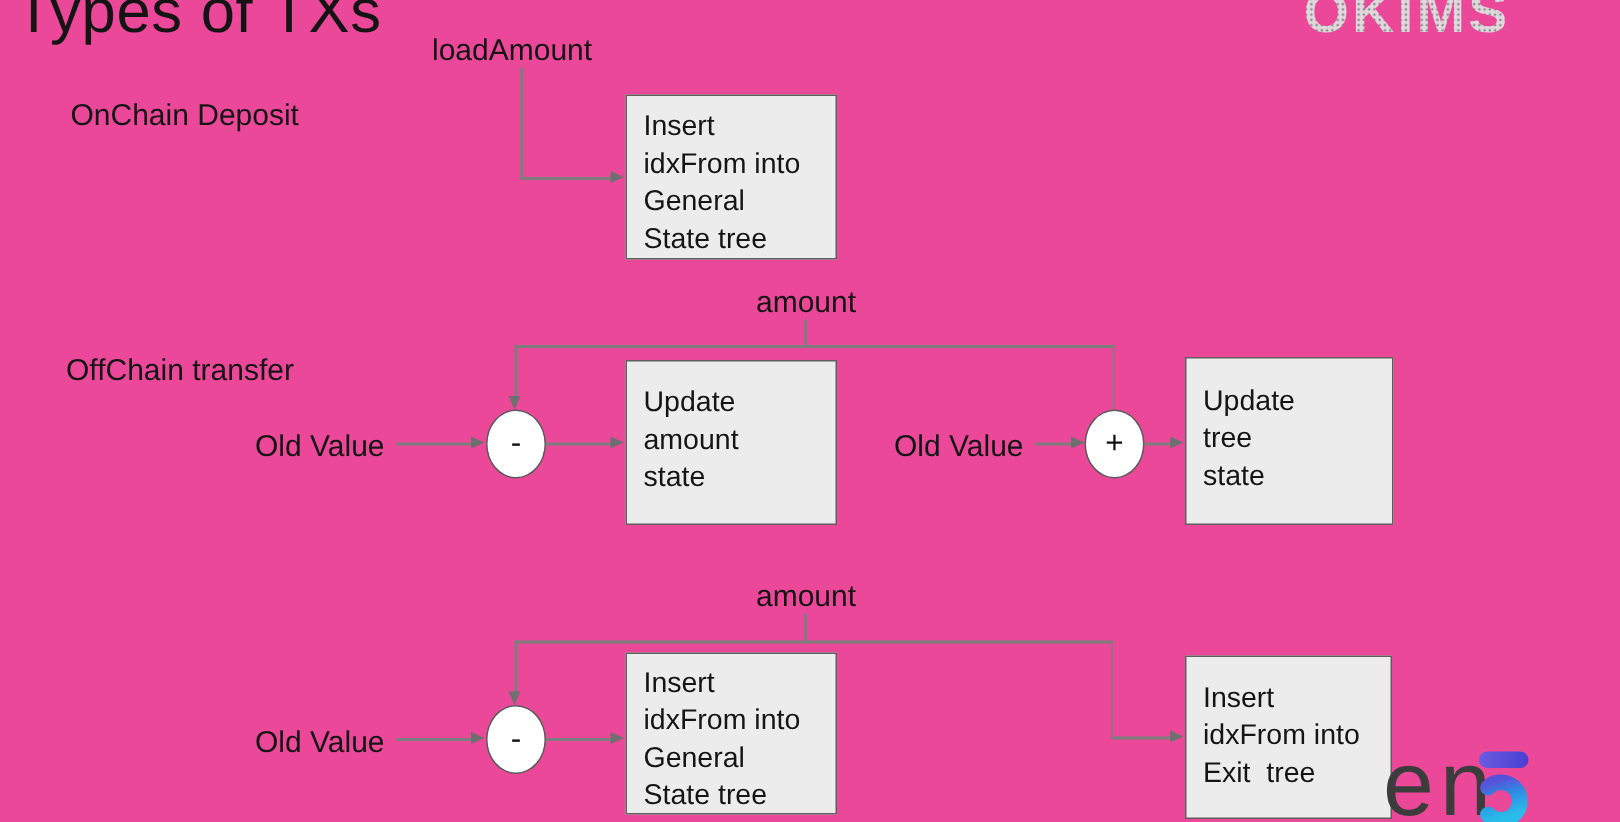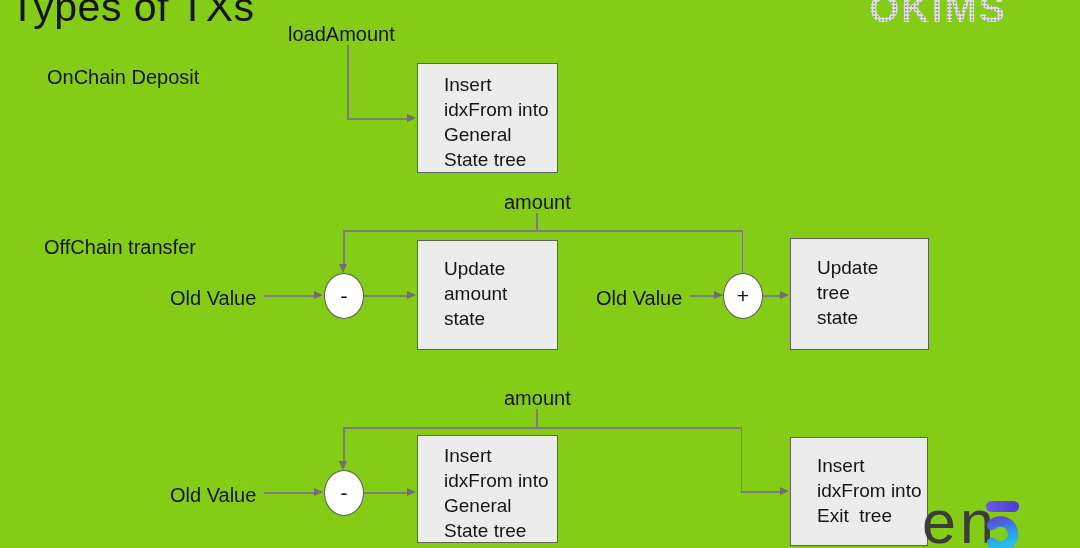--- a/index.html
+++ b/index.html
@@ -1,38 +1,38 @@
 <!DOCTYPE html>
 <html><head>
 <meta charset="utf-8">
 <style>
   html,body{margin:0;padding:0;background:#fff;}
   .canvas{
-    position:relative;width:1080px;height:548px;background:#84cc16;
+    position:relative;width:1080px;height:548px;background:#ec4899;
     overflow:hidden;font-family:"Liberation Sans", sans-serif;color:#111;
   }
   .title{
     position:absolute;left:10px;top:-16px;font-size:41px;font-weight:400;
     color:#141414;letter-spacing:0.5px;white-space:nowrap;
   }
   .watermark{
     position:absolute;left:869px;top:-13px;font-size:39px;font-weight:700;
     letter-spacing:2px;color:#b5b5b5;white-space:nowrap;
   }
   @supports ((-webkit-background-clip: text) or (background-clip: text)) {
     .watermark{
       background-image:radial-gradient(circle,#8f8f8f 0.8px,rgba(225,225,225,0.95) 1px);
       background-size:3.5px 3.5px;
       -webkit-background-clip:text;background-clip:text;color:transparent;
     }
   }
   .lbl{position:absolute;font-size:20px;color:#151515;white-space:nowrap;}
   .box{
     position:absolute;background:#ececec;border:1.5px solid #5f5f5f;
-    box-sizing:border-box;padding-left:26px;font-size:19px;line-height:25px;color:#151515;
+    box-sizing:border-box;padding-left:11px;font-size:19px;line-height:25px;color:#151515;
   }
   .bl{white-space:pre;}
   .hl,.vl{position:absolute;background:#7d7d7d;}
   .hl{height:1.5px;}
   .vl{width:1.5px;}
   .arr-r{
     position:absolute;width:0;height:0;
     border-top:4.5px solid transparent;border-bottom:4.5px solid transparent;
     border-left:9px solid #6f6f6f;
   }

